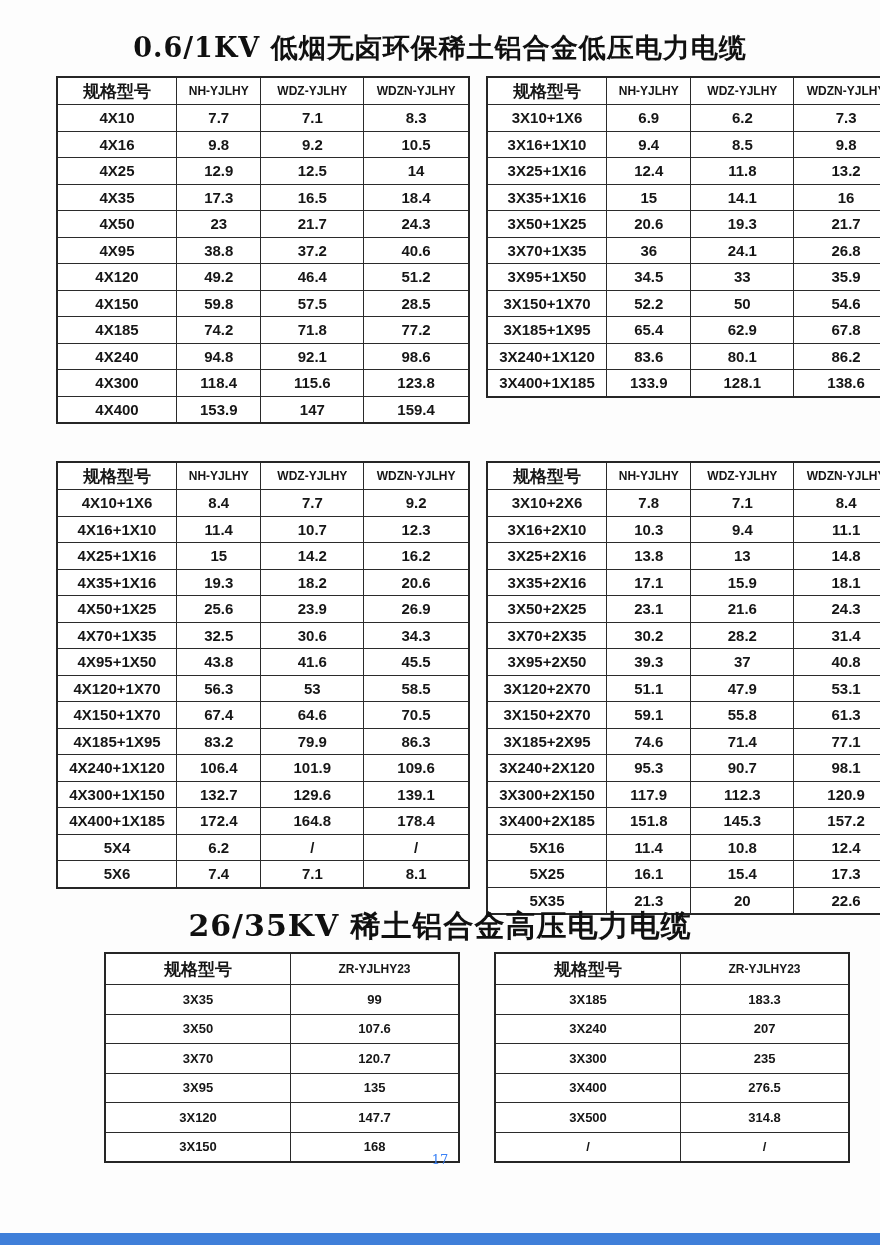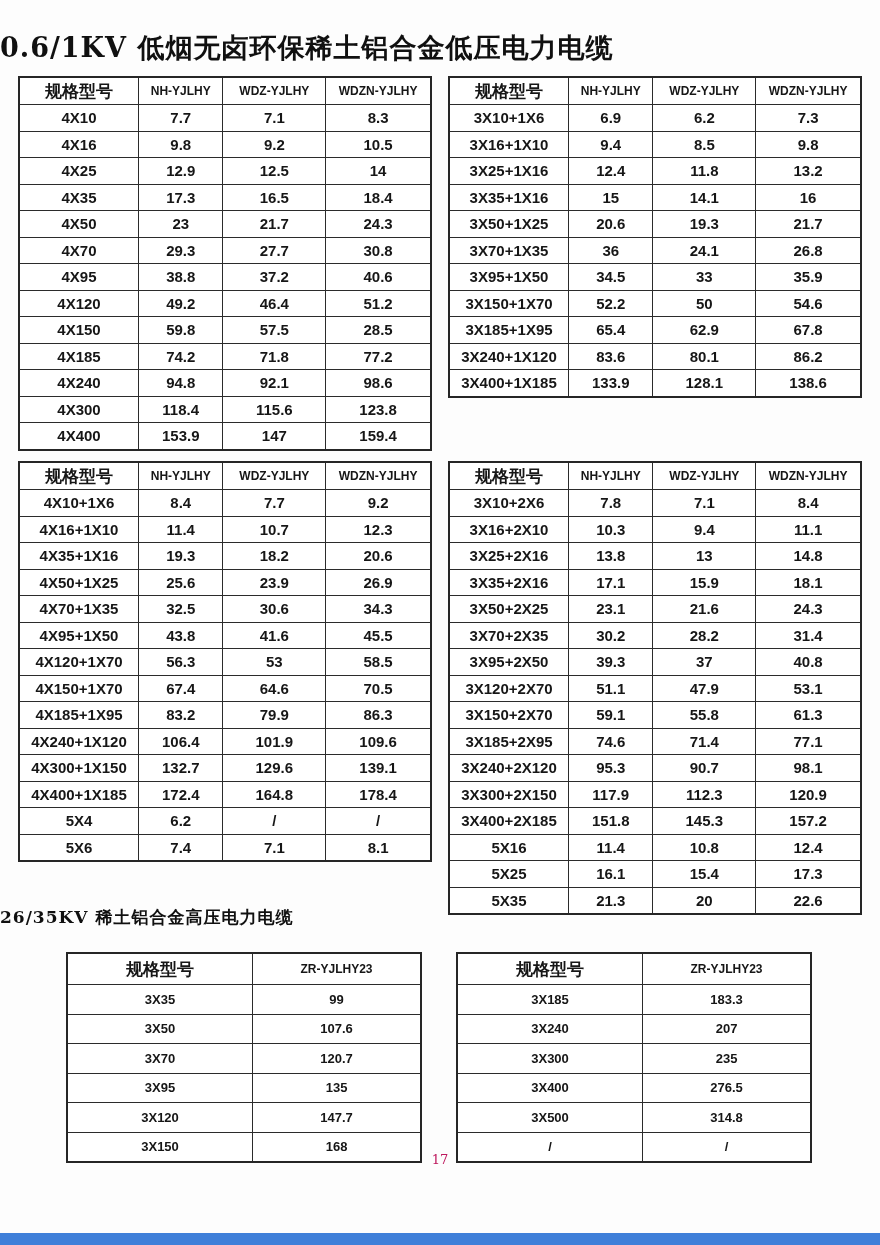--- a/index.html
+++ b/index.html
@@ -2,28 +2,28 @@
 <html><head>
 <meta charset="utf-8">
 <style>
   html,body { margin:0; padding:0; background:#ffffff; }
   .page {
     position:relative; width:880px; height:1245px; margin:0 auto;
     background:#fdfdfd; overflow:hidden;
     font-family:"Liberation Sans", sans-serif; color:#161616;
   }
   .title {
-    position:absolute; left:0; width:100%; text-align:left;
+    position:absolute; left:0; width:100%; text-align:center;
     font-family:"DejaVu Serif", serif; font-weight:bold; color:#101010;
     letter-spacing:1px; white-space:nowrap;
   }
   .title-lv { top:30px; font-size:27px; }
-  .title-hv { top:906px; font-size:17px; }
-
-  table { position:absolute; border-collapse:collapse; table-layout:fixed; background:#fff; }
+  .title-hv { top:906px; font-size:30px; }
+
+  table { position:absolute; border-collapse:collapse; table-layout:fixed; background:#fff;margin-left:38px; }
   th,td {
     border:1px solid #2b2b2b; text-align:center; vertical-align:middle;
     font-weight:bold; padding:0; overflow:hidden; white-space:nowrap;
   }
   table { border:2px solid #262626; }
 
   .lv-table { width:414px; }
   .lv-table th { height:26px; font-size:12px; }
   .lv-table td { height:25.5px; font-size:15px; }
   .lv-table th:nth-child(1){ width:29%; }
@@ -43,21 +43,21 @@
   .hv1 { left:66px;  top:952px; }
   .hv2 { left:456px; top:952px; }
 
   
   th.spec-header {
     font-family:"DejaVu Serif", serif; font-weight:600; font-size:17px;
   }
 
   .page-number {
     position:absolute; top:1152px; left:0; width:100%; text-align:center;
-    font-family:"DejaVu Serif", serif; font-size:13px; color:#be185d;
+    font-family:"DejaVu Serif", serif; font-size:13px; color:#3b82f6;
   }
   .accent-bar {
     position:absolute; left:0; bottom:0; width:100%; height:12px;
     background:#3f7fd9;
   }
 </style>
 </head>
 <body>
 
 <div class="page">
@@ -98,26 +98,20 @@
           <td>16.5</td>
           <td>18.4</td>
         </tr>
         <tr>
           <td>4X50</td>
           <td>23</td>
           <td>21.7</td>
           <td>24.3</td>
         </tr>
         <tr>
-          <td>4X70</td>
-          <td>29.3</td>
-          <td>27.7</td>
-          <td>30.8</td>
-        </tr>
-        <tr>
           <td>4X95</td>
           <td>38.8</td>
           <td>37.2</td>
           <td>40.6</td>
         </tr>
         <tr>
           <td>4X120</td>
           <td>49.2</td>
           <td>46.4</td>
           <td>51.2</td>
@@ -250,20 +244,26 @@
           <td>7.7</td>
           <td>9.2</td>
         </tr>
         <tr>
           <td>4X16+1X10</td>
           <td>11.4</td>
           <td>10.7</td>
           <td>12.3</td>
         </tr>
         <tr>
+          <td>4X25+1X16</td>
+          <td>15</td>
+          <td>14.2</td>
+          <td>16.2</td>
+        </tr>
+        <tr>
           <td>4X35+1X16</td>
           <td>19.3</td>
           <td>18.2</td>
           <td>20.6</td>
         </tr>
         <tr>
           <td>4X50+1X25</td>
           <td>25.6</td>
           <td>23.9</td>
           <td>26.9</td>

